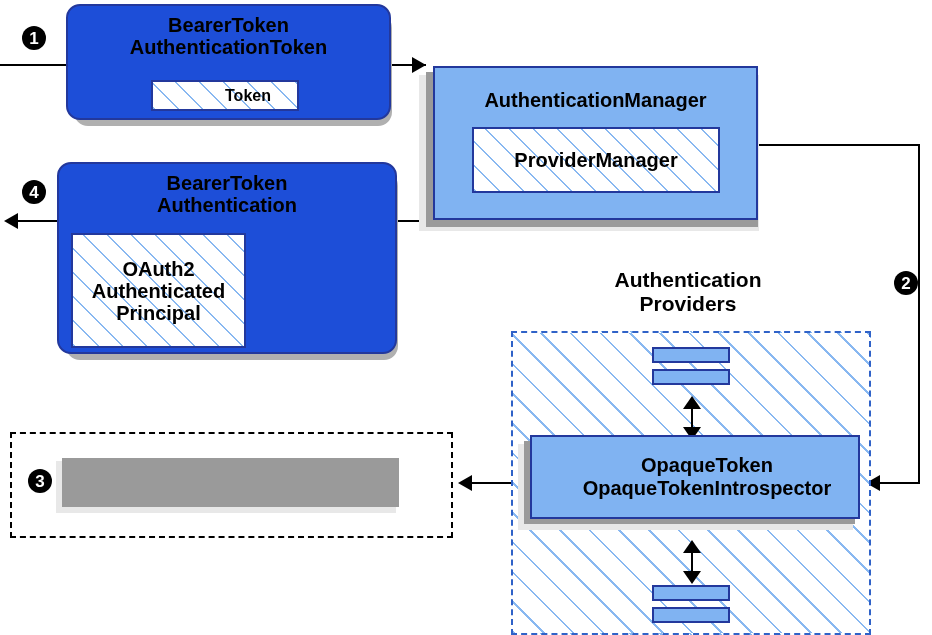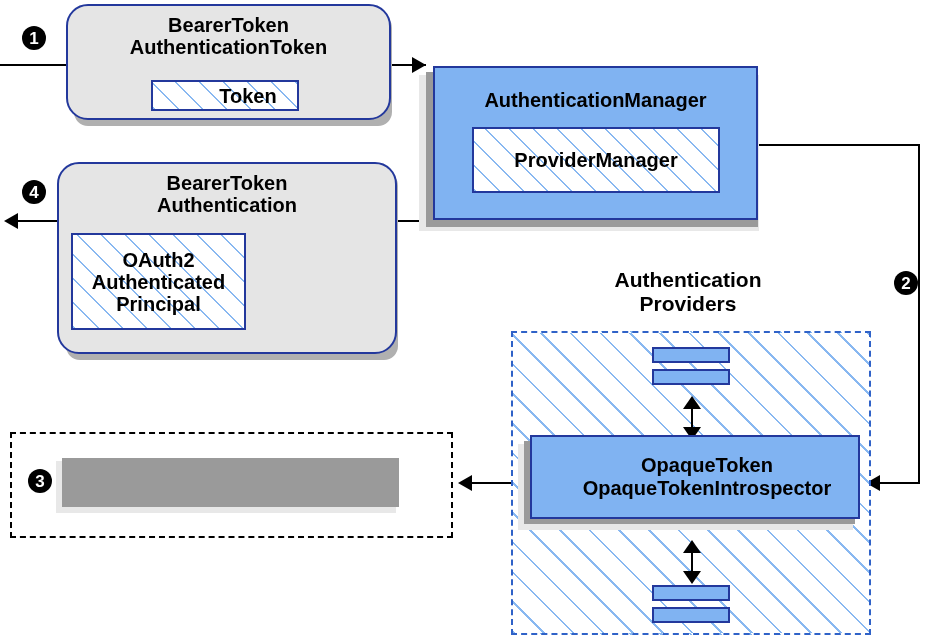--- a/index.html
+++ b/index.html
@@ -4,23 +4,23 @@
 <style>
   html,body{margin:0;padding:0;background:#ffffff;}
   body{width:932px;height:635px;overflow:hidden;
        font-family:"Liberation Sans","DejaVu Sans",sans-serif;}
   #stage{position:relative;width:932px;height:635px;background:#fff;}
 
   .abs{position:absolute;box-sizing:border-box;}
 
   
   .comp{
-    background:#e5e5e5;
-    border:2px solid #23389c;
-    border-radius:22px;
+    background:#1d4ed8;
+    border:2px solid #23389c;
+    border-radius:14px;
     box-sizing:border-box;
   }
   .comp-shadow{
     background:#b0b0b0;
     border-radius:14px;
   }
   .comp-title{
     position:absolute;left:0;right:0;
     text-align:center;
     font-weight:bold;
@@ -144,39 +144,39 @@
   <div class="abs hline" style="left:14px;top:220px;width:52px;"></div>
   <div class="abs arrow-left" style="left:4px;top:213px;"></div>
 
   <div class="abs hline" style="left:472px;top:482px;width:60px;"></div>
   <div class="abs arrow-left" style="left:458px;top:475px;"></div>
 
   <div class="abs comp-shadow" style="left:74px;top:14px;width:318px;height:112px;"></div>
   <div class="abs comp" style="left:66px;top:4px;width:325px;height:116px;">
     <div class="comp-title" style="top:8px;font-size:20px;">BearerToken
 AuthenticationToken</div>
-    <div class="hatch" style="position:absolute;left:83px;top:74px;width:148px;height:31px;font-size:20px;padding-left:46px;">Token</div>
+    <div class="hatch" style="position:absolute;left:83px;top:74px;width:148px;height:31px;font-size:16px;padding-left:46px;">Token</div>
   </div>
 
   <div class="abs marker" style="left:22px;top:26px;">
     <span>1</span>
   </div>
 
   <div class="abs sq-shadow-light" style="left:419px;top:75px;width:340px;height:156px;"></div>
   <div class="abs sq-shadow-dark" style="left:426px;top:72px;width:332px;height:155px;"></div>
   <div class="abs sq" style="left:433px;top:66px;width:325px;height:154px;display:block;">
     <div class="comp-title" style="top:21px;font-size:20px;">AuthenticationManager</div>
     <div class="hatch" style="position:absolute;left:37px;top:59px;width:248px;height:66px;font-size:20px;">ProviderManager</div>
   </div>
 
   <div class="abs comp-shadow" style="left:66px;top:172px;width:332px;height:188px;"></div>
   <div class="abs comp" style="left:57px;top:162px;width:340px;height:192px;">
     <div class="comp-title" style="top:8px;font-size:20px;">BearerToken
 Authentication</div>
-    <div class="hatch" style="position:absolute;left:12px;top:69px;width:175px;height:97px;font-size:20px;">OAuth2
+    <div class="hatch" style="position:absolute;left:12px;top:69px;width:175px;height:115px;font-size:20px;">OAuth2
 Authenticated
 Principal</div>
   </div>
 
   <div class="abs marker" style="left:22px;top:180px;">
     <span>4</span>
   </div>
 
   <div class="group-label" style="left:558px;top:268px;width:260px;">Authentication
 Providers</div>

